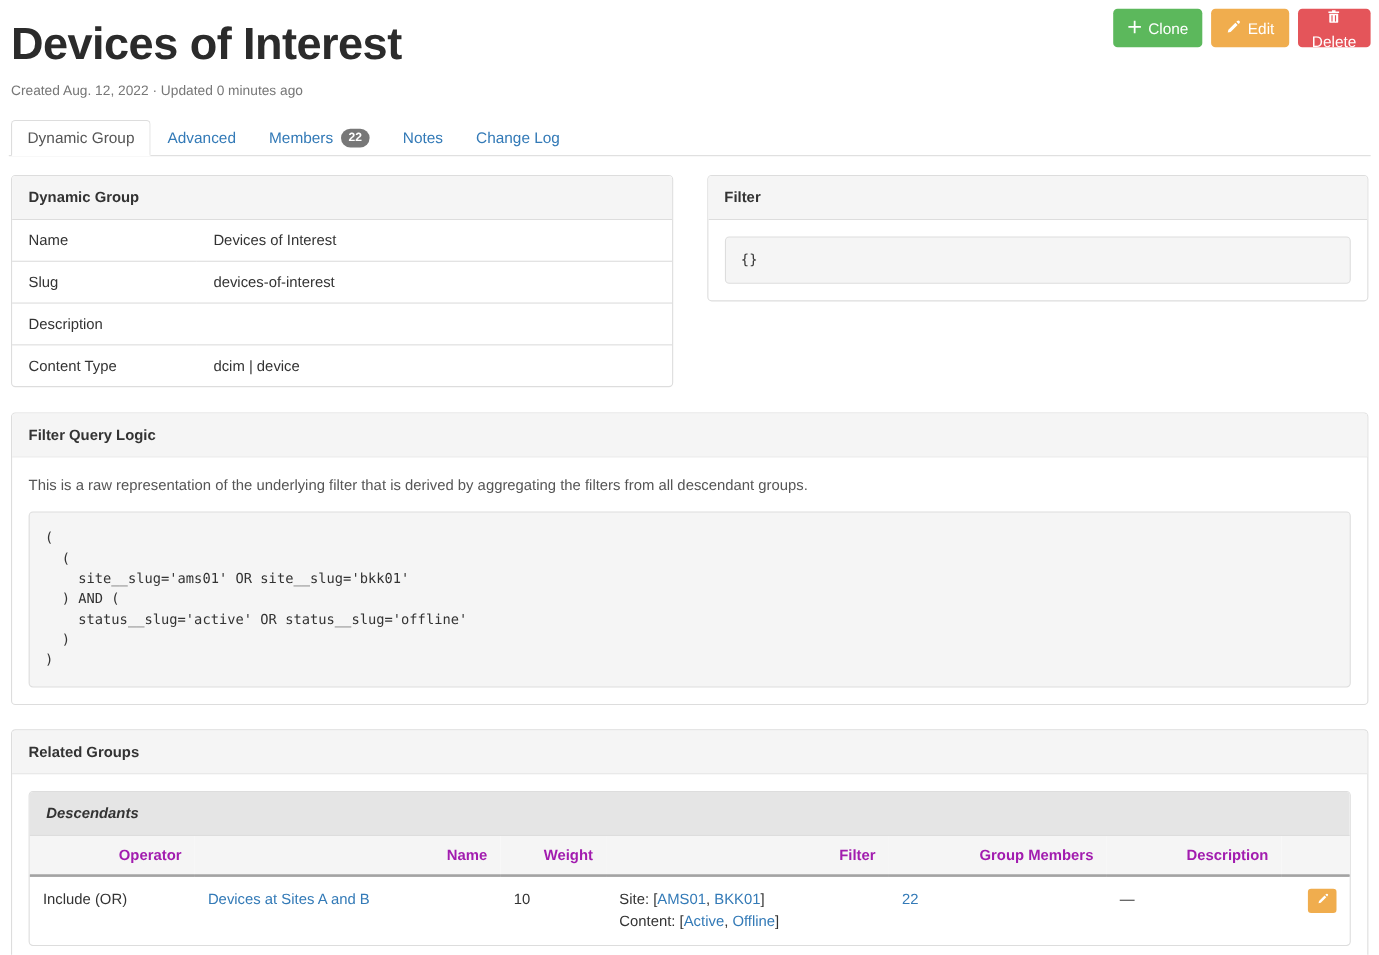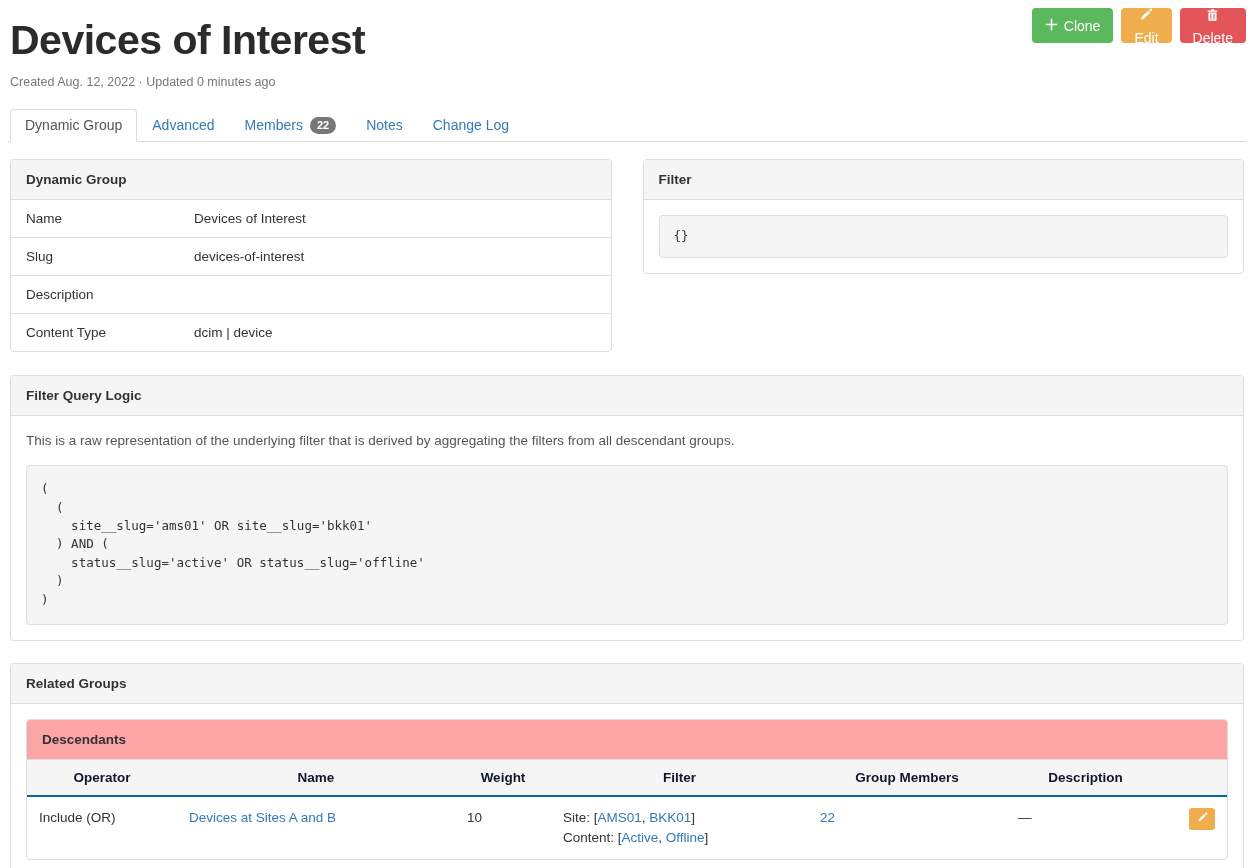--- a/index.html
+++ b/index.html
@@ -21,21 +21,21 @@
   }
   .btn {
     display: inline-flex; align-items: center; gap: 6px;
     height: 35px; padding: 0 13px;
     border: none; border-radius: 4px;
     color: #fff; font-size: 14px;
     font-family: "Liberation Sans", sans-serif;
     cursor: pointer; white-space: nowrap;
   }
   .btn-clone  { background: #5cb85c; }
-  .btn-edit   { background: #f0ad4e; flex-direction: column; }
+  .btn-edit   { background: #f0ad4e; }
   .btn-delete { background: #e4555a; flex-direction: column; }
   .btn .gl { font-size: 14px; line-height: 1; display: inline-block; }
 
   h1.page-title {
     margin: 0; padding: 18px 0 0 2px;
     font-size: 41px; font-weight: bold;
     letter-spacing: -0.5px; color: #2b2b2b;
     line-height: 1.1;
   }
   .meta {
@@ -116,29 +116,29 @@
     margin: 0 0 14px 0; line-height: 20px;
   }
   .codebox.fql { padding: 14px 14px 15px 14px; }
 
   
   .inner-panel {
     border: 1px solid #dddddd; border-radius: 4px;
     overflow: hidden; background: #fff;
   }
   .inner-heading {
-    background: #fca5a5; border-bottom: 1px solid #dddddd;
-    padding: 12px 15px; font-size: 13.5px; font-weight: bold; color: #333;
+    background: #e5e5e5; border-bottom: 1px solid #dddddd;
+    padding: 12px 15px; font-size: 13.5px; font-weight: bold; color: #333; font-style: italic;
   }
   table.grid { width: 100%; border-collapse: collapse; }
   table.grid thead th {
     background: #f5f5f5;
-    text-align: center; padding: 10px 12px;
-    font-size: 13.5px; font-weight: bold; color: #0f172a;
-    border-bottom: 2px solid #0369a1;
+    text-align: right; padding: 10px 12px;
+    font-size: 13.5px; font-weight: bold; color: #a21caf;
+    border-bottom: 2px solid #a3a3a3;
     white-space: nowrap;
   }
   table.grid tbody td {
     padding: 11px 12px;
     font-size: 13.5px; color: #333333;
     vertical-align: top; line-height: 20px;
     border-top: 1px solid #dddddd;
     margin-top: 12px;
   }
   table.grid tbody tr:first-child td { border-top: none; }

